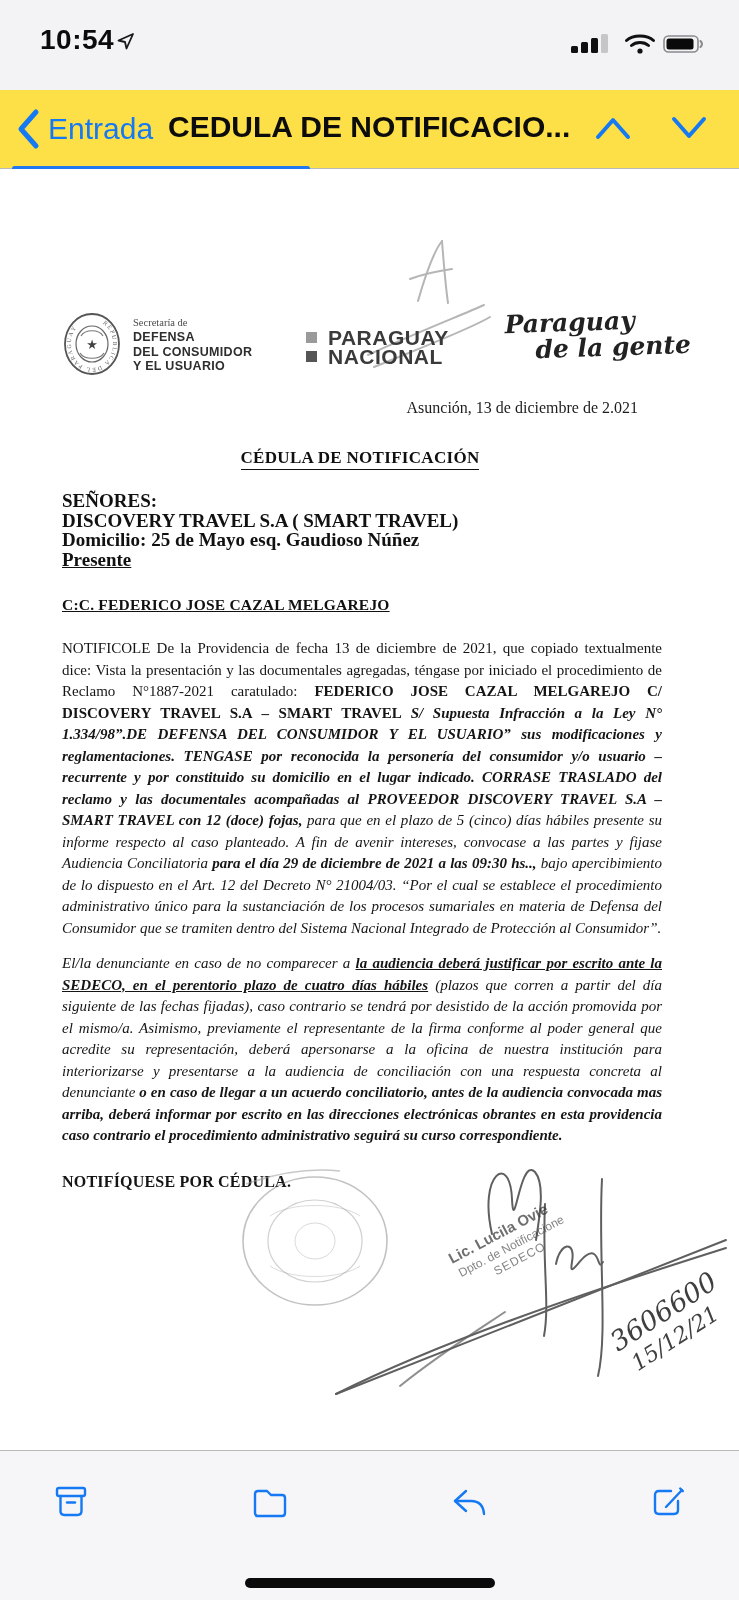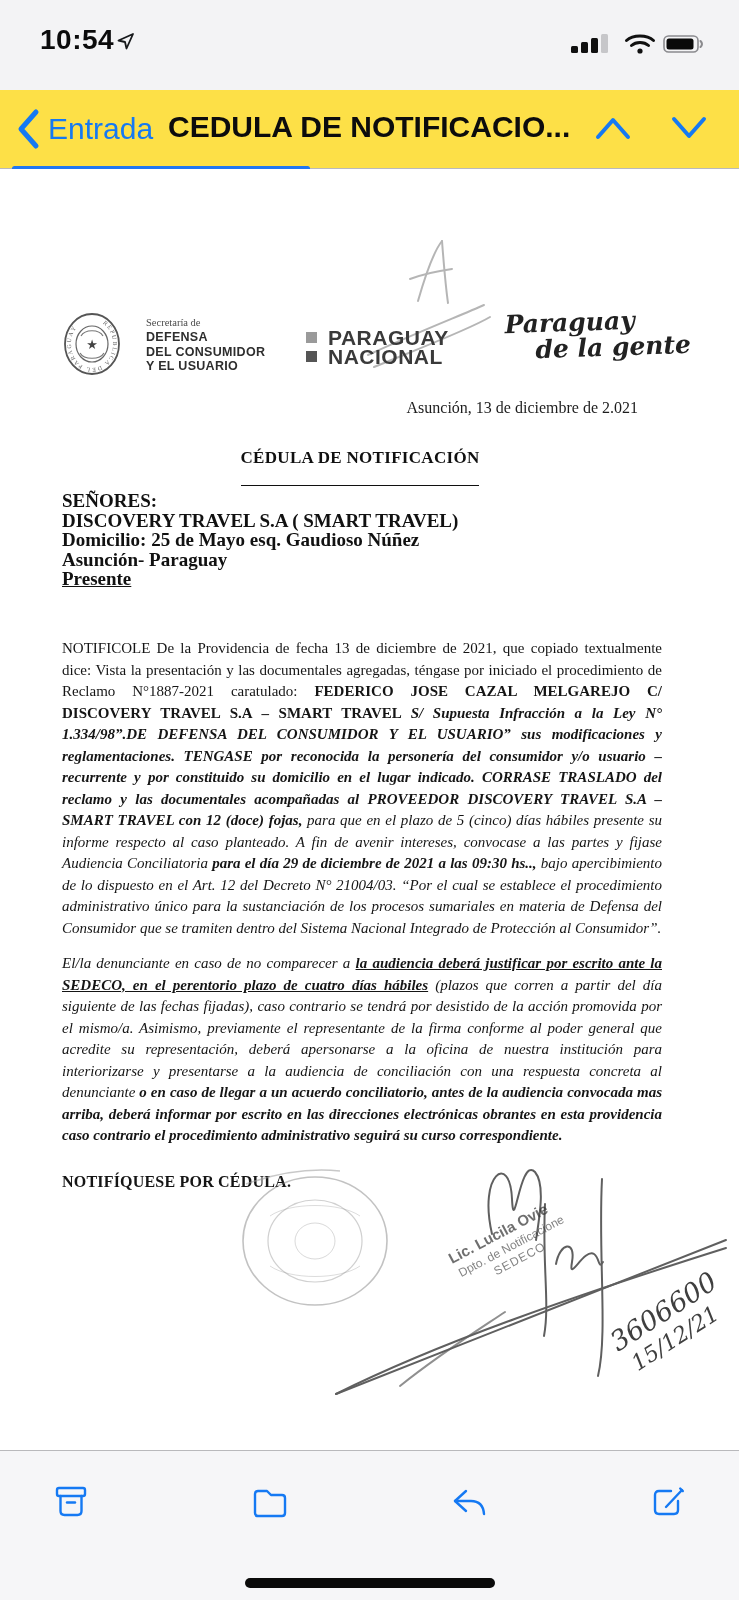--- a/index.html
+++ b/index.html
@@ -19,36 +19,36 @@
   .nav-title{position:absolute;left:168px;top:20px;width:402px;font-size:30px;font-weight:700;color:#0c0c0d;
              white-space:nowrap;overflow:hidden;}
   .nav-arrows{position:absolute;right:30px;top:24px;display:flex;gap:36px;}
   .progress{position:absolute;left:12px;bottom:-3px;width:298px;height:5px;background:#2077f2;border-radius:2.5px;}
 
   
   .document{position:absolute;top:169px;left:0;width:739px;height:1281px;background:#ffffff;overflow:hidden;}
   .doc-serif{font-family:"Liberation Serif","DejaVu Serif",serif;}
   .hand-marks{position:absolute;left:330px;top:58px;}
   .seal{position:absolute;left:62px;top:142px;}
-  .org-block{position:absolute;left:146px;top:148px;color:#333;}
+  .org-block{position:absolute;left:133px;top:148px;color:#333;}
   .org-secretaria{font-family:"Liberation Serif",serif;font-size:10.5px;color:#4a4a4a;margin-bottom:2px;}
   .org-line{font-size:12.5px;font-weight:700;line-height:14.5px;letter-spacing:.3px;color:#2e2e2e;}
   .gov-block{position:absolute;left:306px;top:160px;}
   .gov-row{display:flex;align-items:center;margin-bottom:2px;}
   .gov-sq{width:11px;height:11px;margin-right:11px;}
   .gov-sq1{background:#9a9a9a;}
   .gov-sq2{background:#555;}
   .gov-text{font-size:21px;font-weight:700;color:#3a3a3a;letter-spacing:.5px;line-height:17px;}
   .slogan{position:absolute;left:505px;top:138px;font-family:"DejaVu Serif",serif;font-style:italic;font-weight:700;
           color:#222;transform:rotate(-2deg);}
   .slogan-l1{font-size:25px;}
   .slogan-l2{font-size:25px;margin-left:30px;margin-top:-3px;}
   .date-line{position:absolute;top:230px;left:0;right:101px;text-align:right;font-size:16px;color:#1d1d1d;}
   .doc-title-wrap{position:absolute;top:279px;left:60px;width:600px;text-align:center;}
-  .doc-title{font-size:17px;font-weight:700;color:#101010;letter-spacing:.3px;border-bottom:1.6px solid #101010;padding-bottom:18px;}
+  .doc-title{font-size:17px;font-weight:700;color:#101010;letter-spacing:.3px;border-bottom:1.6px solid #101010;padding-bottom:2px;}
   .recipient{position:absolute;left:62px;top:322px;font-size:19px;font-weight:700;color:#111;line-height:19.5px;}
   .presente{text-decoration:underline;}
   .cc-line{position:absolute;left:62px;top:427px;font-size:15.5px;font-weight:700;color:#111;text-decoration:underline;letter-spacing:.2px;}
   .text-flow{position:absolute;left:62px;top:469px;width:600px;font-size:15px;line-height:21.5px;color:#151515;text-align:justify;}
   .para2{margin-top:14px;}
   .closing{margin-top:24px;font-size:16px;font-weight:700;text-align:left;letter-spacing:.2px;}
   .seg-n{}
   .seg-b{font-weight:700;}
   .seg-i{font-style:italic;}
   .seg-bi{font-weight:700;font-style:italic;}
@@ -163,24 +163,24 @@
     <div class="date-line">Asunción, 13 de diciembre de 2.021</div>
 
     <div class="doc-title-wrap">
       <span class="doc-title">CÉDULA DE NOTIFICACIÓN</span>
     </div>
 
     <div class="recipient">
       <div>SEÑORES:</div>
       <div>DISCOVERY TRAVEL S.A ( SMART TRAVEL)</div>
       <div>Domicilio: 25 de Mayo esq. Gaudioso Núñez</div>
-      <div>Asunción- Paraguay</div>
       <div class="presente">Presente</div>
     </div>
 
+    <div class="cc-line">C:C. FEDERICO JOSE CAZAL MELGAREJO</div>
 
     <div class="text-flow">
       <div class="para1"><span class="seg-n">NOTIFICOLE De la Providencia de fecha 13 de diciembre de 2021, que copiado textualmente dice: Vista la presentación y las documentales agregadas, téngase por iniciado el procedimiento de Reclamo N°1887-2021 caratulado:  </span><span class="seg-b">FEDERICO JOSE CAZAL MELGAREJO C/ DISCOVERY TRAVEL S.A – SMART TRAVEL  </span><span class="seg-bi">S/ Supuesta Infracción a la Ley N° 1.334/98”.DE DEFENSA DEL CONSUMIDOR Y EL USUARIO” sus modificaciones y reglamentaciones. TENGASE por reconocida la personería del consumidor y/o usuario – recurrente y por constituido su domicilio en el lugar indicado. CORRASE TRASLADO del reclamo y las documentales acompañadas al PROVEEDOR DISCOVERY TRAVEL S.A – SMART TRAVEL con 12 (doce) fojas, </span><span class="seg-i">para que en el plazo de 5 (cinco) días hábiles presente su informe respecto al caso planteado. A fin de avenir intereses, convocase a las partes y fijase Audiencia Conciliatoria </span><span class="seg-bi">para el día 29 de diciembre de 2021 a las 09:30 hs.., </span><span class="seg-i">bajo apercibimiento de lo dispuesto en el Art. 12 del Decreto N° 21004/03. “Por el cual se establece el procedimiento administrativo único para la sustanciación de los procesos sumariales en materia de Defensa del Consumidor que se tramiten dentro del Sistema Nacional Integrado de Protección al Consumidor”.</span></div>
       <div class="para2"><span class="seg-i">El/la denunciante en caso de no comparecer a </span><span class="seg-biu">la audiencia deberá justificar por escrito ante la SEDECO, en el perentorio plazo de cuatro días hábiles</span><span class="seg-i"> (plazos que corren a partir del día siguiente de las fechas fijadas), caso contrario se tendrá por desistido de la acción promovida por el mismo/a. Asimismo, previamente el representante de la firma conforme al poder general que acredite su representación, deberá apersonarse a la oficina de nuestra institución para interiorizarse y presentarse a la audiencia de conciliación con una respuesta concreta al denunciante </span><span class="seg-bi">o en caso de llegar a un acuerdo conciliatorio, antes de la audiencia convocada mas arriba, deberá informar por escrito en las direcciones electrónicas obrantes en esta providencia caso contrario el procedimiento administrativo seguirá su curso correspondiente.</span></div>
       <div class="closing">NOTIFÍQUESE POR CÉDULA.</div>
     </div>
 
     <svg class="signature-layer" width="739" height="306" viewBox="0 0 739 306">
 
       <g>

